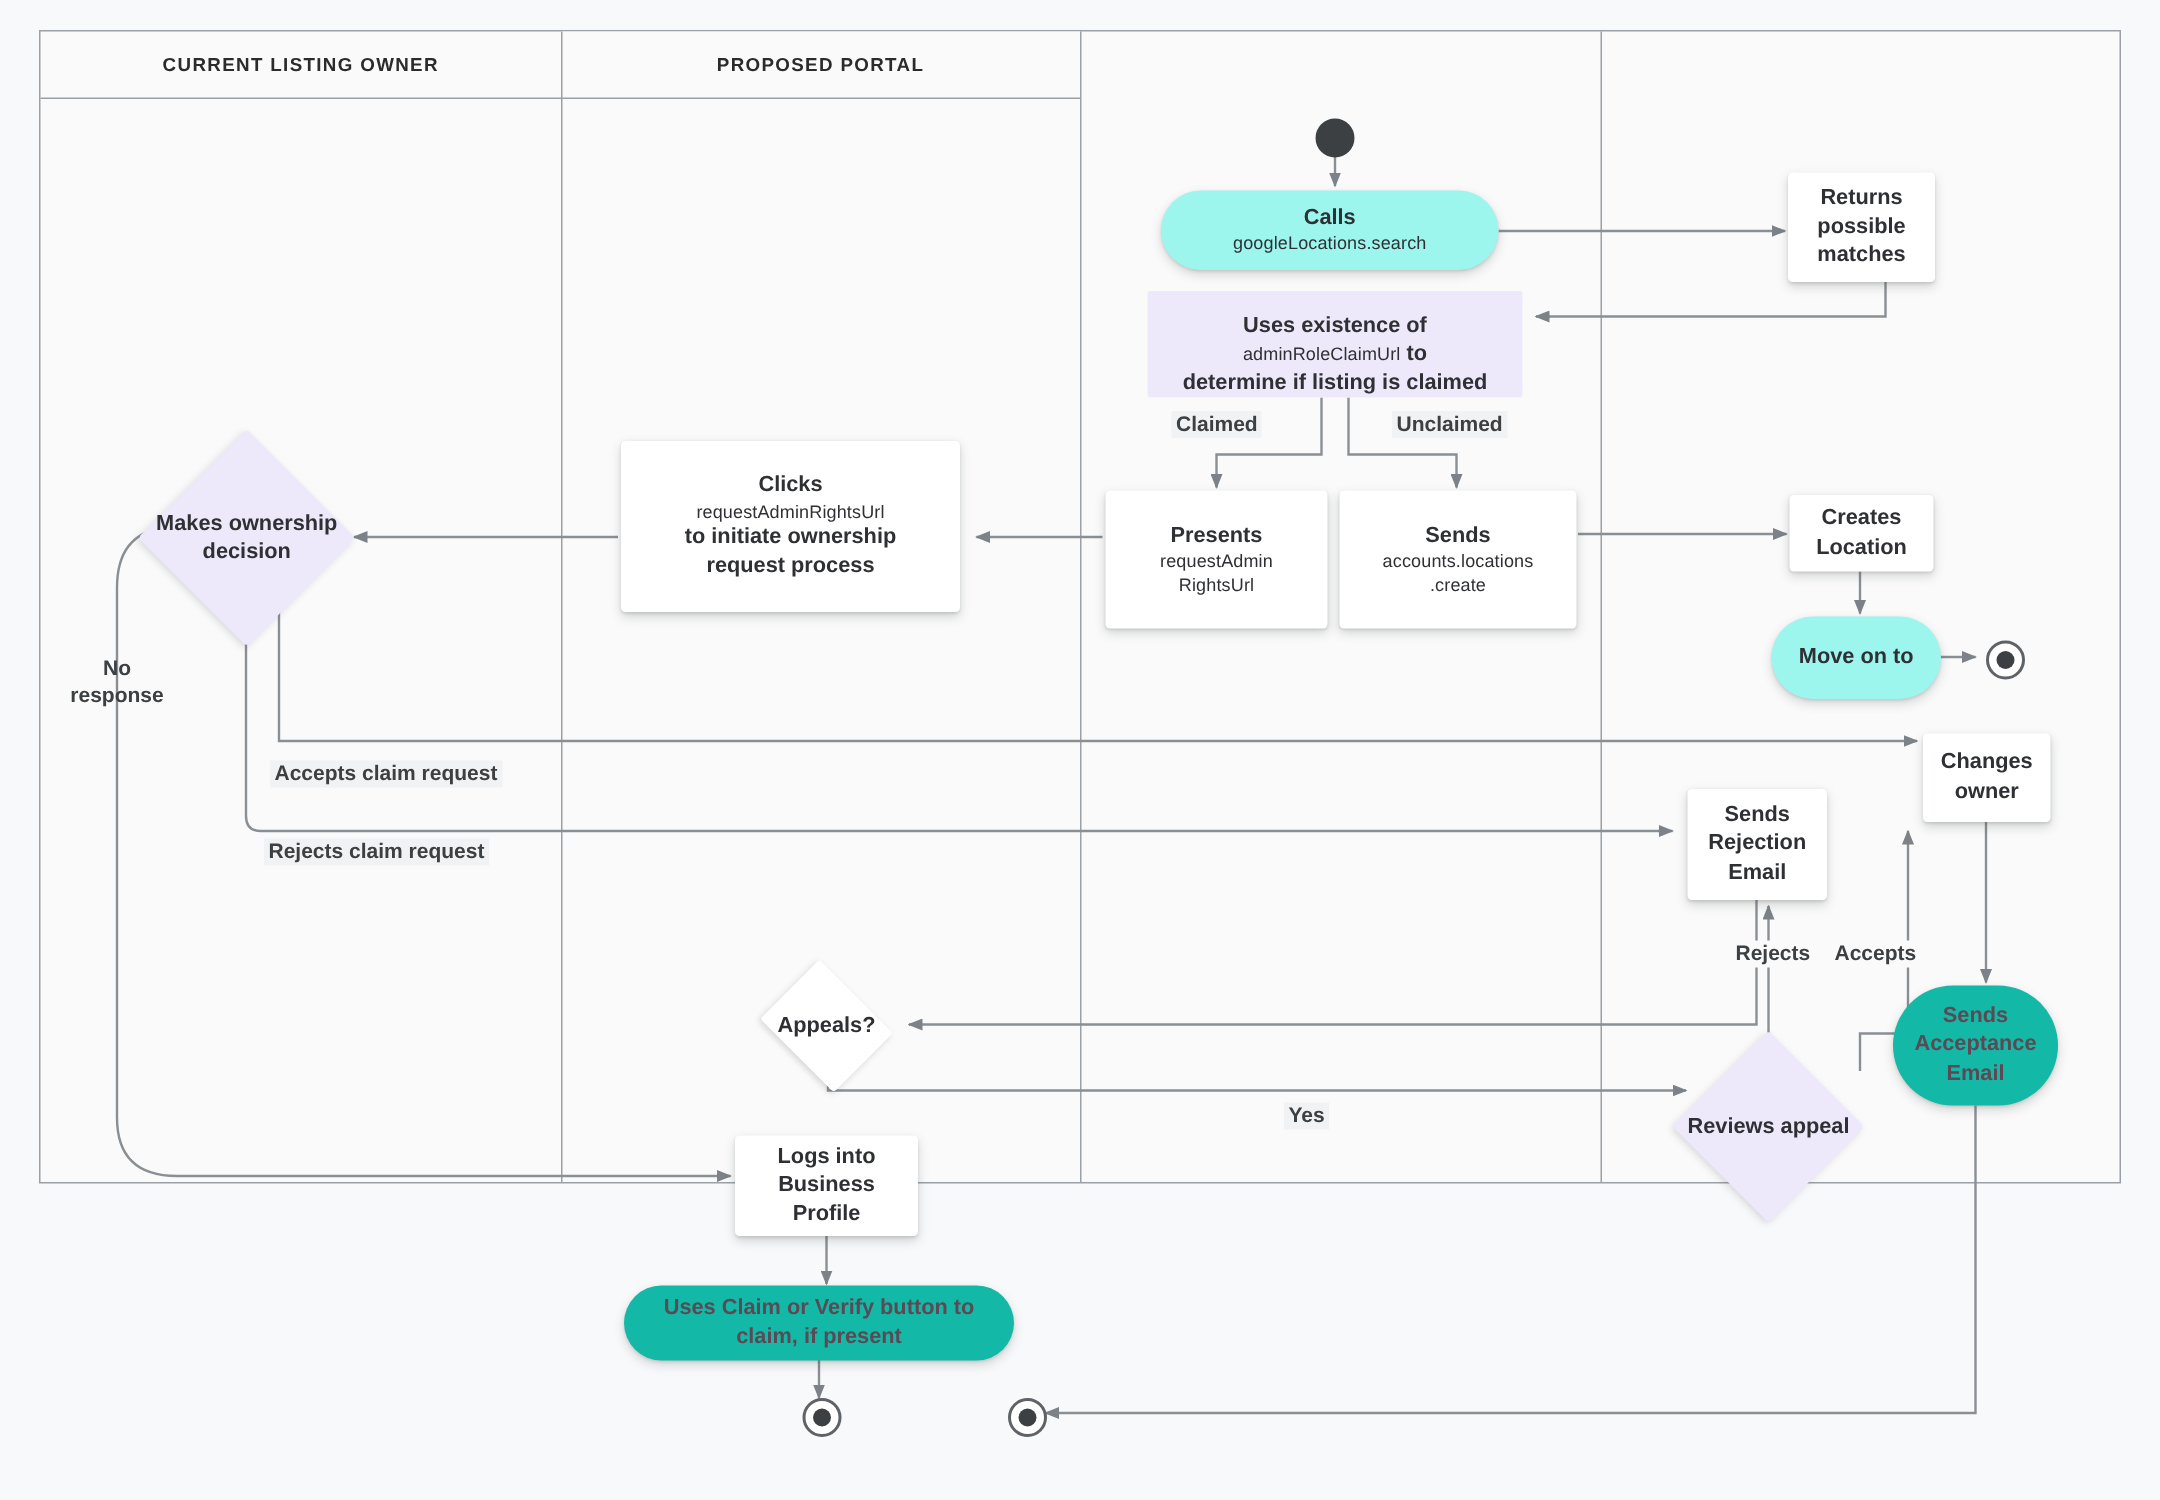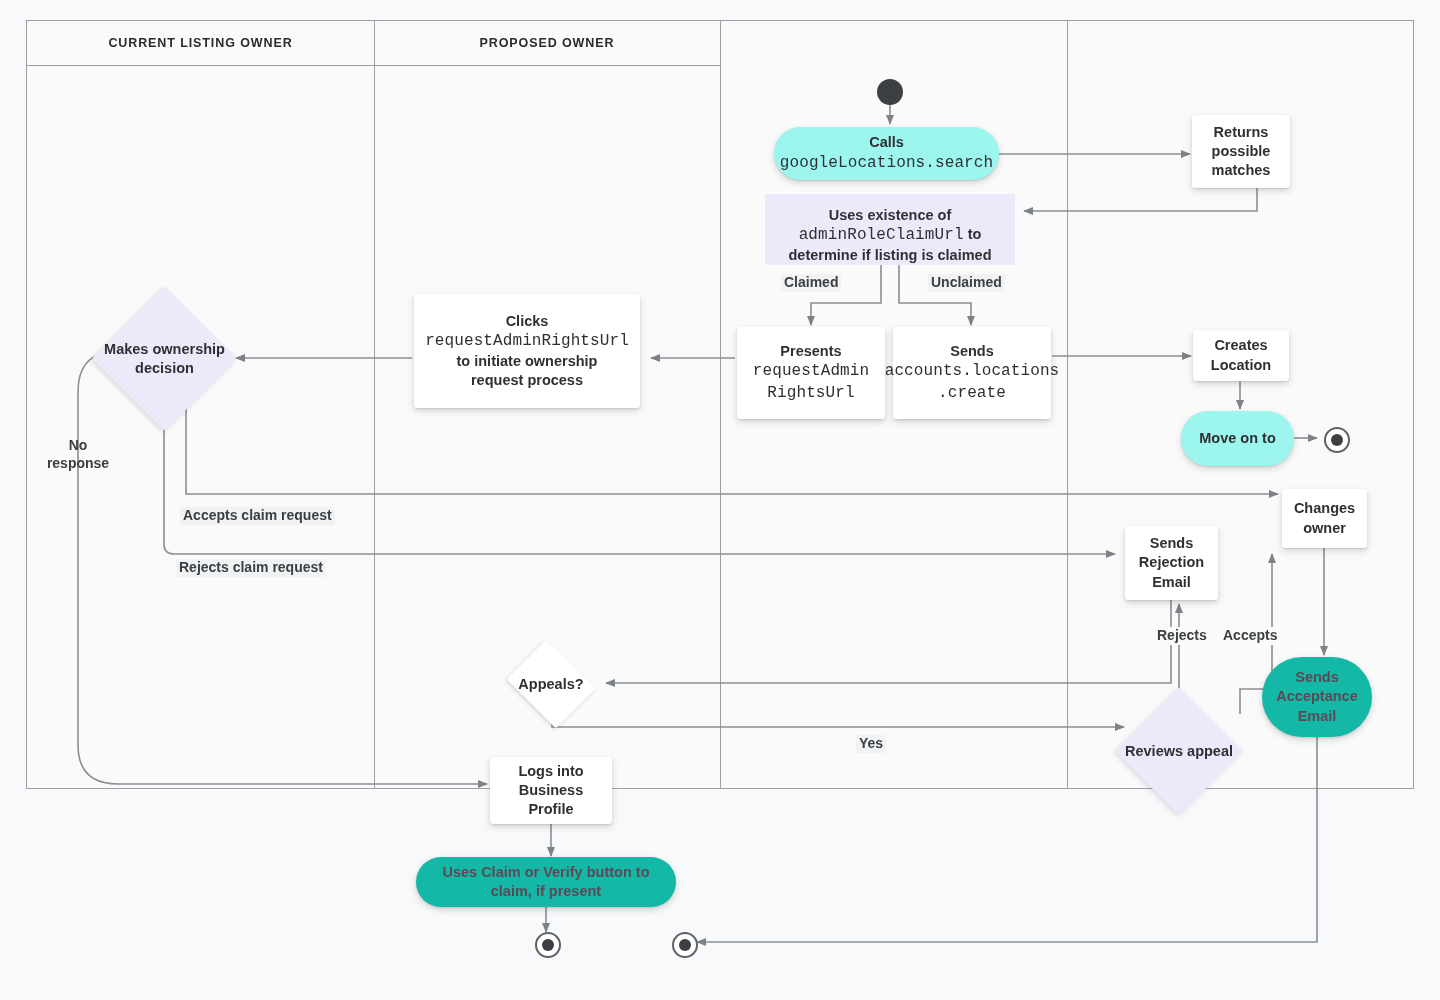--- a/index.html
+++ b/index.html
@@ -65,21 +65,21 @@
     border-radius:4px;
     box-shadow:0 3px 7px rgba(60,64,67,.17);
   }
   .diamond.white .dshape{background:#FFFFFF;box-shadow:0 3px 7px rgba(60,64,67,.20);}
   .diamond .dlabel{
     position:absolute;left:0;top:0;width:100%;height:100%;
     display:flex;align-items:center;justify-content:center;text-align:center;
     font-size:14.5px;font-weight:700;color:#2F3033;line-height:1.25;
   }
 
-  .mono{font-family:Liberation Mono, monospace;font-weight:400;font-size:16px;letter-spacing:.1px;}
+  .mono{font-family:Liberation Sans, sans-serif;font-weight:400;font-size:12px;letter-spacing:.1px;}
 
   
   .start-dot{
     position:absolute;width:26px;height:26px;border-radius:50%;
     background:#3C4043;
   }
   .end-dot{
     position:absolute;width:22px;height:22px;border-radius:50%;
     border:2px solid #5F6368;background:#FFFFFF;
     display:flex;align-items:center;justify-content:center;
@@ -97,21 +97,21 @@
 </head>
 <body>
 
 <div id="stage">
 
   <div class="lanes">
     <div class="lane" style="left:0;width:347px;">
       <div class="lane-head">CURRENT LISTING OWNER</div>
     </div>
     <div class="lane" style="left:347px;width:346px;background:#FAFAFA;">
-      <div class="lane-head">PROPOSED OWNER</div>
+      <div class="lane-head">PROPOSED PORTAL</div>
     </div>
 
     <div class="lane-div" style="left:347px;"></div>
     <div class="lane-div" style="left:693px;"></div>
     <div class="lane-div" style="left:1040px;"></div>
   </div>
 
   <svg id="edges" viewBox="0 0 1440 1000">
     <defs>
       <marker id="ah" markerWidth="10" markerHeight="8" refX="9" refY="4" orient="auto" markerUnits="userSpaceOnUse">

